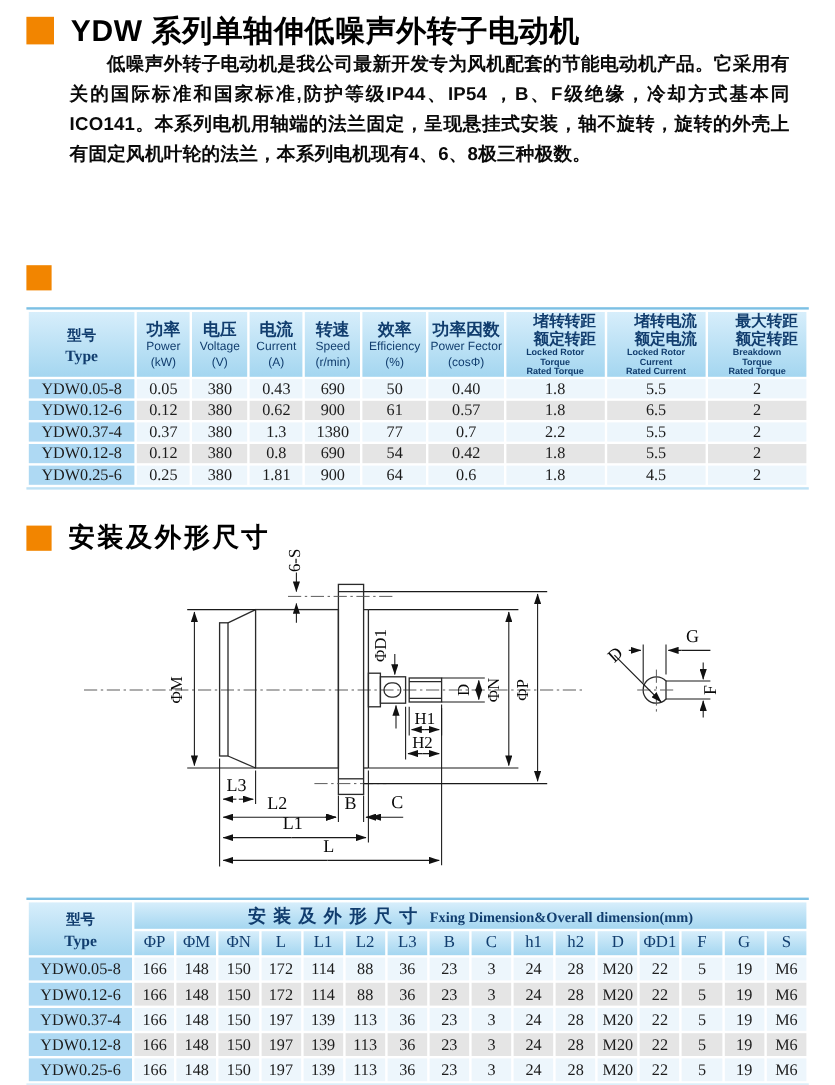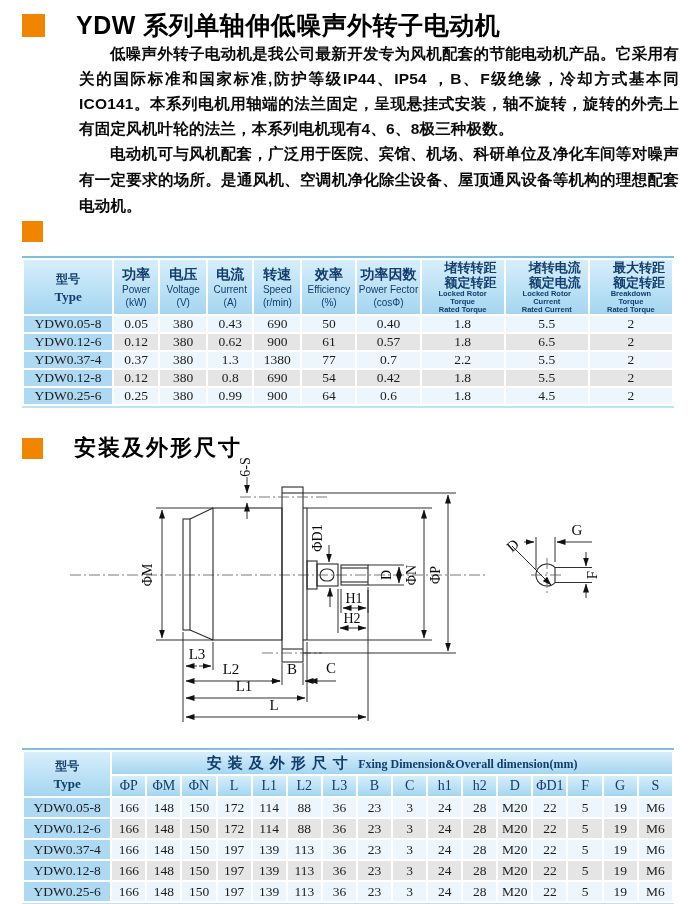--- a/index.html
+++ b/index.html
@@ -1,28 +1,28 @@
 <!DOCTYPE html>
 <html><head>
 <meta charset="utf-8">
 <style>
   html,body{margin:0;padding:0;background:#fff;}
   #page{position:relative;width:696px;height:904px;background:#ffffff;overflow:hidden;
         font-family:"Liberation Sans",sans-serif;}
 
   
-  .head-row{position:absolute;display:flex;align-items:center;gap:31px;}
+  .head-row{position:absolute;display:flex;align-items:center;gap:14px;}
   .sq{background:#f28500;flex:0 0 auto;}
   .sq-big{width:23px;height:23px;}
   .sq-med{width:21px;height:21px;}
   .main-title{font-size:25px;font-weight:700;color:#000;letter-spacing:0.5px;white-space:nowrap;}
   .sec-title{font-size:22px;font-weight:700;color:#000;letter-spacing:2px;white-space:nowrap;}
 
   
-  .para{position:absolute;left:79px;width:600px;font-size:15.5px;font-weight:700;color:#0a0a0a;
+  .para{position:absolute;left:58px;width:600px;font-size:15.5px;font-weight:700;color:#0a0a0a;
         line-height:25px;text-align:justify;text-indent:2em;letter-spacing:0.2px;}
 
   
   table.dt{position:absolute;left:22px;border-collapse:separate;border-spacing:2px;
            table-layout:fixed;border-top:2px solid #7cc0e4;border-bottom:2px solid #bfe2f5;}
   table.dt th,table.dt td{text-align:center;vertical-align:middle;padding:0;}
   .hd{background:linear-gradient(180deg,#d7eefb 0%,#a4d6f0 100%);color:#113d6e;}
   .hcn{font-size:14px;font-weight:700;line-height:17px;}
   .hcn-big{font-size:12px;font-weight:700;line-height:20px;}
   .hcn-sm{font-size:13px;font-weight:700;line-height:15px;margin-left:16px;}
@@ -54,21 +54,20 @@
 <body>
 
 <div id="page">
 
   <div class="head-row" style="left:22px;top:9px;">
     <div class="sq sq-big"></div>
     <div class="main-title">YDW 系列单轴伸低噪声外转子电动机</div>
   </div>
 
   <div class="para" style="top:41px;">低噪声外转子电动机是我公司最新开发专为风机配套的节能电动机产品。它采用有关的国际标准和国家标准,防护等级IP44、IP54 ，B、F级绝缘，冷却方式基本同ICO141。本系列电机用轴端的法兰固定，呈现悬挂式安装，轴不旋转，旋转的外壳上有固定风机叶轮的法兰，本系列电机现有4、6、8极三种极数。</div>
-  <div class="para" style="top:141px;line-height:26px;">电动机可与风机配套，广泛用于医院、宾馆、机场、科研单位及净化车间等对噪声有一定要求的场所。是通风机、空调机净化除尘设备、屋顶通风设备等机构的理想配套电动机。</div>
 
   <div class="head-row" style="left:22px;top:221px;">
     <div class="sq sq-med"></div>
   </div>
 
   <table class="dt t1" style="top:256px;width:652px;">
     <colgroup>
       <col style="width:88px">
         <col style="width:44px">
         <col style="width:46px">
@@ -183,21 +182,21 @@
       <td class="valc">54</td>
       <td class="valc">0.42</td>
       <td class="valc">1.8</td>
       <td class="valc">5.5</td>
       <td class="valc">2</td>
     </tr>
     <tr class="r-light">
       <td class="typec">YDW0.25-6</td>
       <td class="valc">0.25</td>
       <td class="valc">380</td>
-      <td class="valc">0.99</td>
+      <td class="valc">1.81</td>
       <td class="valc">900</td>
       <td class="valc">64</td>
       <td class="valc">0.6</td>
       <td class="valc">1.8</td>
       <td class="valc">4.5</td>
       <td class="valc">2</td>
     </tr>
   </tbody>
     </table>
 

